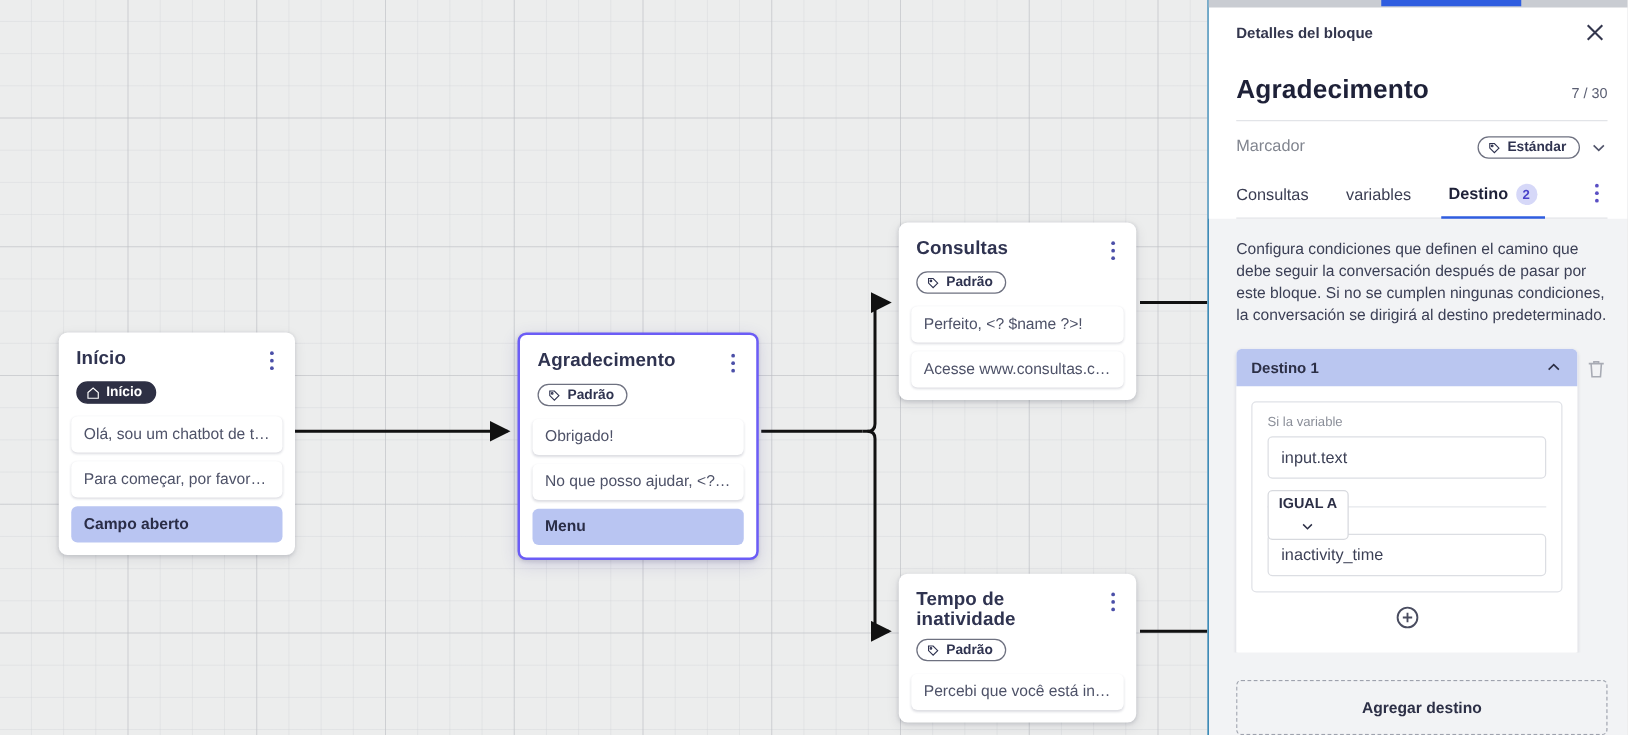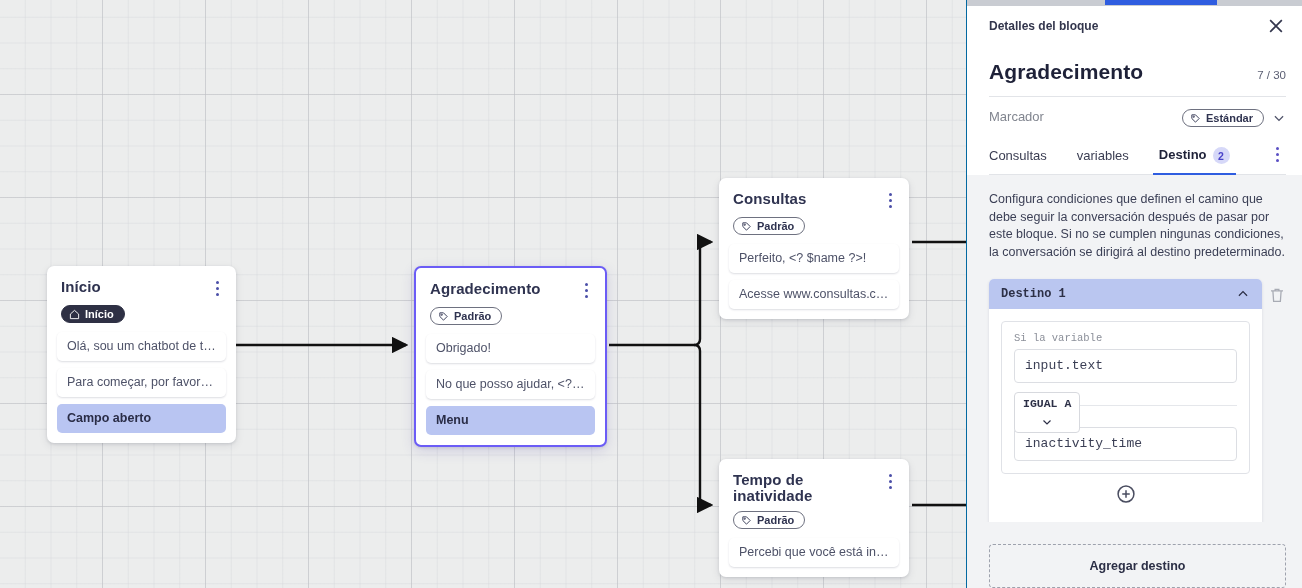--- a/index.html
+++ b/index.html
@@ -136,21 +136,21 @@
     display:inline-flex; align-items:center; justify-content:center;
     min-width:17px; height:17px; border-radius:50%;
     background:#d6d8f8; color:#4a43c9; font-size:10.5px; font-weight:bold;
     margin-left:6px; vertical-align:middle; padding:0 4px;
   }
   .tabs .kebab { margin-left: auto; margin-bottom: 6px; }
 
   .panel-body { flex: 1; overflow: hidden; padding: 16px 16px 0 22px; }
   .desc { font-size: 12.5px; color: #3b3f55; line-height: 17.5px; margin-bottom: 18px; }
 
-  .dest-wrap { display:flex; align-items: flex-start; gap: 6px; font-family: Liberation Mono, monospace; }
+  .dest-wrap { display:flex; align-items: flex-start; gap: 6px; }
   .dest-card {
     flex: 1;
     border-radius: 5px;
     background: #ffffff;
     box-shadow: 0 1px 3px rgba(35,40,70,0.13);
     overflow: hidden;
   }
   .dest-header {
     background: #bac6f0; padding: 8px 12px;
     display:flex; align-items:center; justify-content: space-between;

